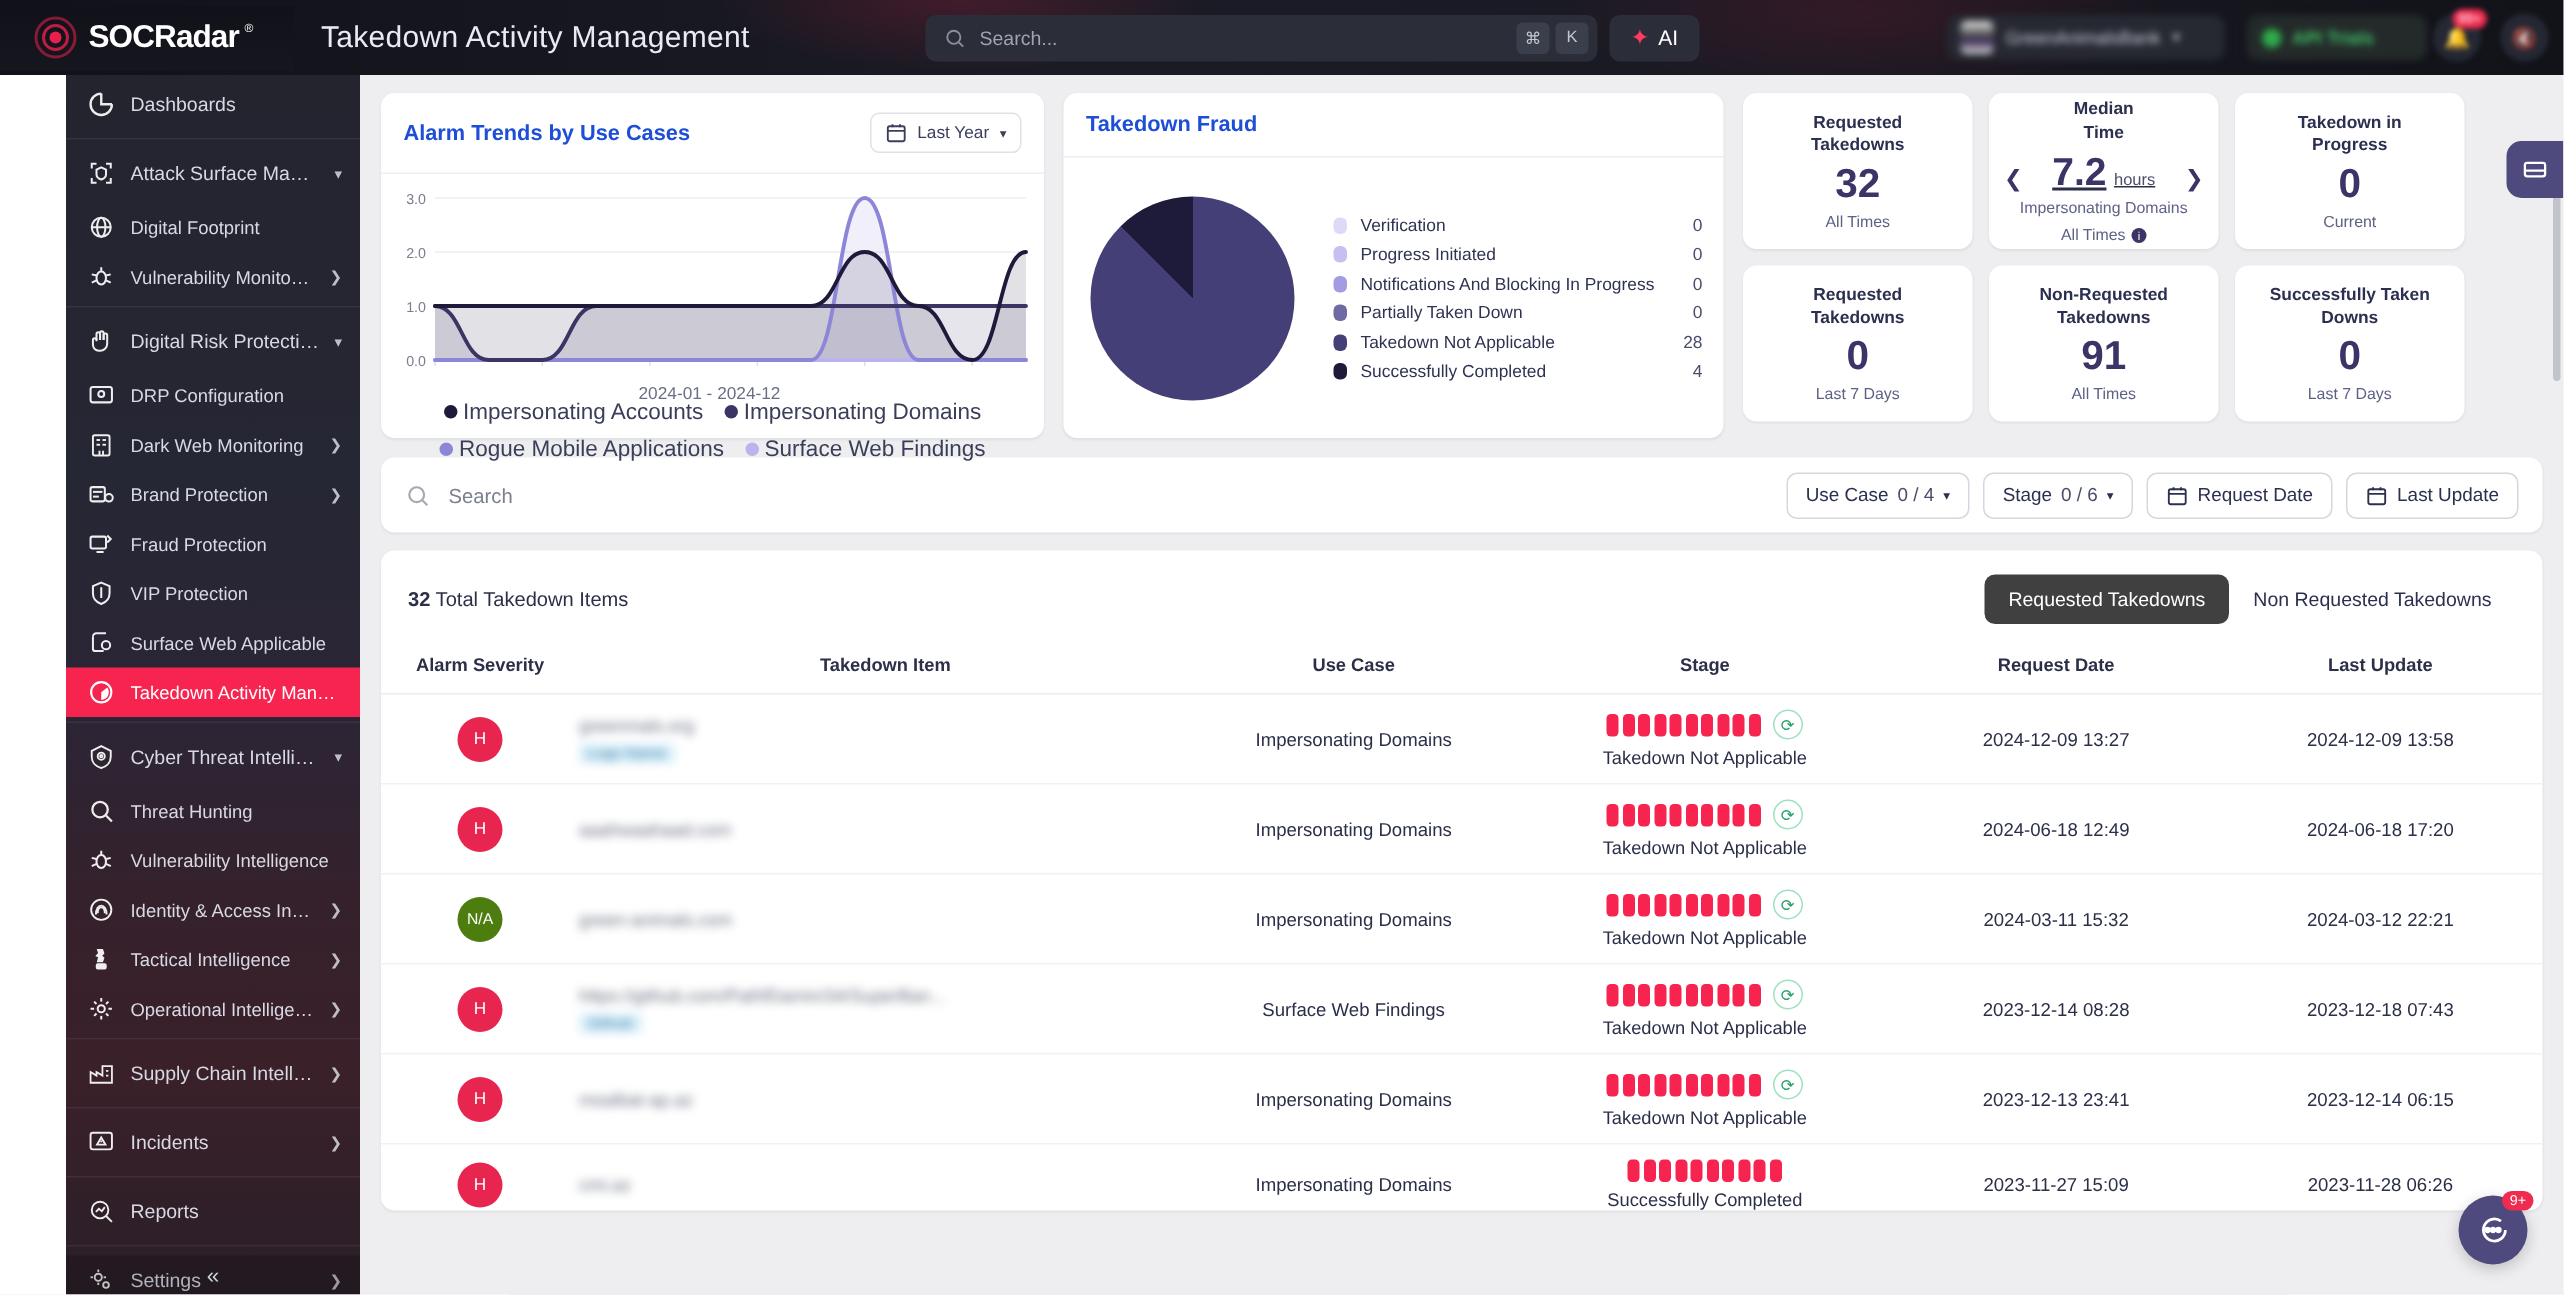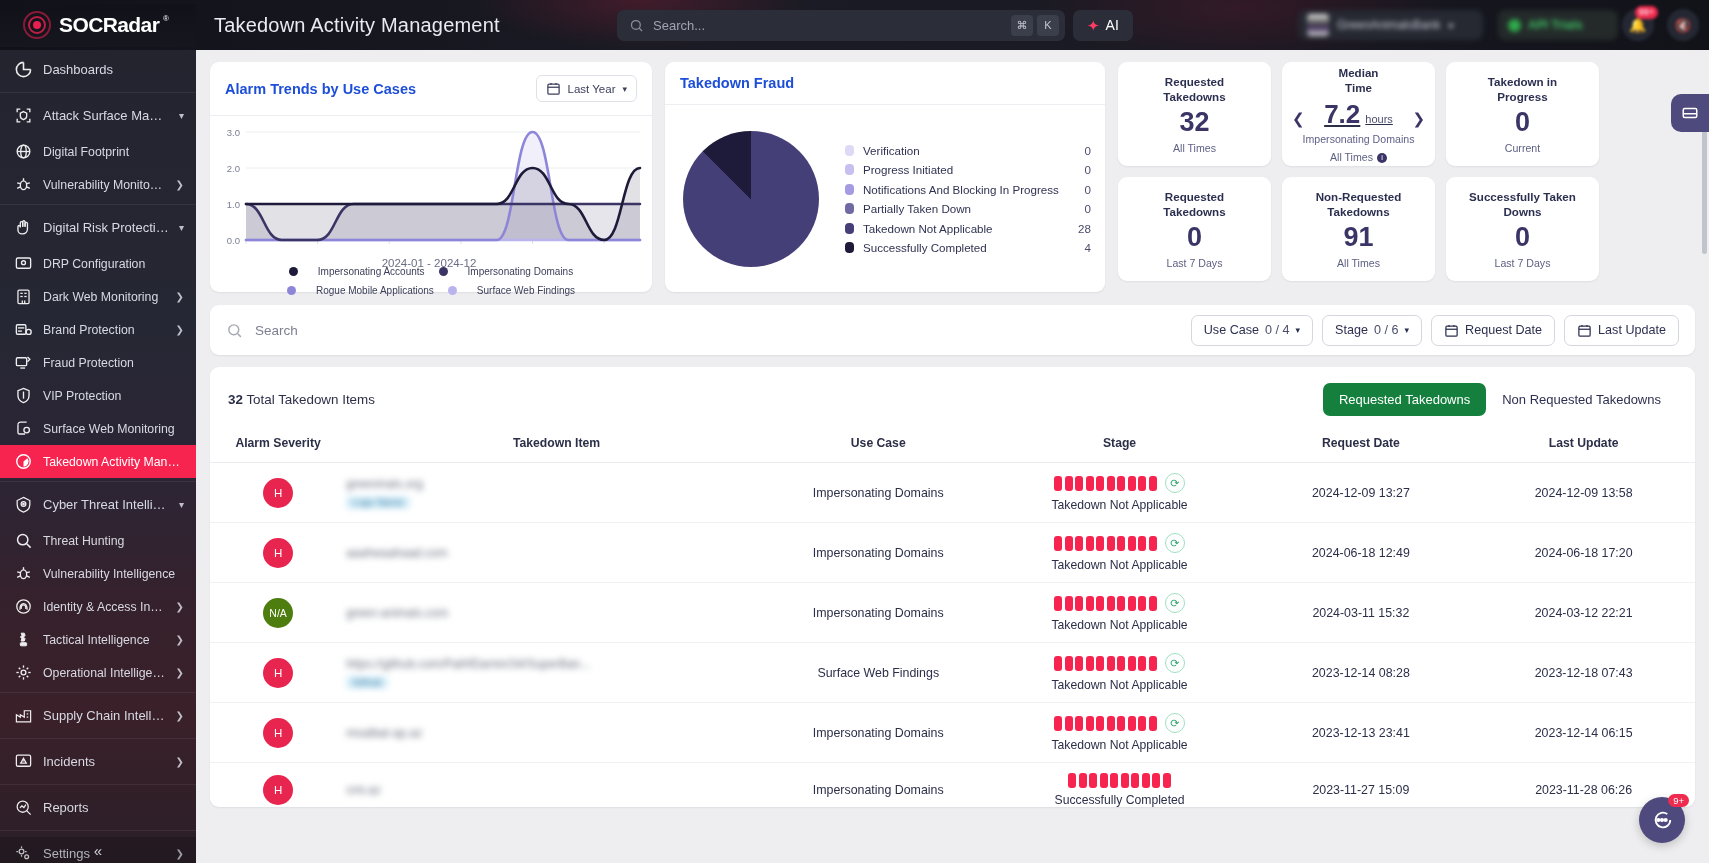--- a/index.html
+++ b/index.html
@@ -75,21 +75,21 @@
   .hdr-icon-btn {
     position:absolute; top:9px; width:32px; height:32px; border-radius:50%;
     background:#252833; display:flex; align-items:center; justify-content:center; filter: blur(1.6px);
   }
   .hdr-icon-btn.bell { left:1622px; }
   .hdr-icon-btn.mute { left:1667px; }
   .hdr-badge{position:absolute;top:-3px;right:-4px;background:#ef2b4f;color:#fff;border-radius:9px;
     font-size:9px;padding:1px 4px;line-height:1.2;}
 
   
-  .body-row { flex:1; display:flex; min-height:0; }
+  .body-row { flex:1; display:flex; min-height:0;padding-left:44px; }
 
   
   .sidebar {
     width:196px; flex:0 0 196px; height:100%;
     background: linear-gradient(180deg, #23242e 0%, #262734 34%, #2c2535 52%, #35212c 68%, #3a2029 82%, #2a1f28 100%);
     overflow:hidden; position:relative; z-index:30; padding-bottom:26px;
   }
   .side-item{
     height:33px; display:flex; align-items:center; gap:10px; padding:0 12px 0 14px;
     color:#d7d9e3; font-size:12.3px; white-space:nowrap; cursor:pointer; position:relative;
@@ -119,21 +119,21 @@
   .stagecard{ width:440px; flex:0 0 440px; height:230px; }
 
   .range-btn{
     display:flex;align-items:center;gap:7px;border:1px solid #dfe1e6;border-radius:6px;
     padding:5px 9px;font-size:11.5px;color:#3b3f5c;cursor:pointer;background:#fff;
   }
 
   
   .chart-body{ padding:8px 10px 0 6px; position:relative; height:148px;}
   .legend-row{ display:flex; flex-wrap:wrap; justify-content:center; gap:8px 14px; padding:2px 14px 0 14px;}
-  .leg{ display:flex; align-items:center; gap:20px; font-size:10px; color:#3a3e58;}
+  .leg{ display:flex; align-items:center; gap:4px; font-size:15px; color:#3a3e58;}
   .dot{width:9px;height:9px;border-radius:50%;flex:0 0 9px;}
 
   
   .stage-body{display:flex;align-items:center;padding:10px 14px 0 18px;height:178px;}
   .pie{width:136px;height:136px;flex:0 0 136px;border-radius:50%;}
   .pie-legend{flex:1;padding-left:26px;}
   .pl-row{display:flex;align-items:center;font-size:11.6px;color:#2f3352;height:19.4px;}
   .pl-row .dot{width:11px;height:11px;border-radius:4px;margin-right:9px;}
   .pl-row .pl-label{flex:1;white-space:nowrap;}
   .pl-row .pl-val{color:#4a4e6b;}
@@ -174,21 +174,21 @@
   .cal{width:15px;height:15px;flex:0 0 15px;}
 
   
   .tablecard{margin-top:12px;background:#fff;border-radius:9px;box-shadow:0 1px 2px rgba(16,24,40,.07);
     height:440px;overflow:hidden;}
   .table-top{display:flex;align-items:center;justify-content:space-between;padding:16px 18px 8px 18px;}
   .total-text{font-size:13.4px;color:#2b2f48;}
   .total-text b{font-weight:bold;}
   .toggle-group{display:flex;align-items:center;gap:0;}
   .tgl{font-size:13px;padding:9px 16px;border-radius:7px;cursor:pointer;color:#2c3050;}
-  .tgl.on{background:#15803d;color:#fff;font-weight:500;}
+  .tgl.on{background:#404040;color:#fff;font-weight:500;}
   table{width:100%;border-collapse:collapse;}
   thead th{
     font-size:12.2px;font-weight:bold;color:#2b2f48;padding:12px 6px 12px 6px;
     border-bottom:1px solid #ebecef;text-align:center;
   }
   tbody td{padding:10px 6px;border-bottom:1px solid #f0f1f3;text-align:center;font-size:12.4px;color:#2b2f48;vertical-align:middle;}
   .sev{width:30px;height:30px;border-radius:50%;display:inline-flex;align-items:center;justify-content:center;
     color:#fff;font-size:11.5px;}
   .sev.H{background:#e8254f;} .sev.NA{background:#4d7c0f;font-size:10.5px;}
   .masked{display:inline-block;filter:blur(3.1px);color:#6b7080;font-size:12px;}
@@ -390,21 +390,21 @@
           <span class="lbl">VIP Protection</span>
         </div>
         <div class="side-item">
           <span class="ico">
             <svg viewBox="0 0 24 24" fill="none" stroke="#fff" stroke-width="1.7">
               <path d="M5 7v10a2 2 0 0 0 2 2h7"></path>
               <path d="M5 7a3 3 0 0 1 3-3h8"></path>
               <circle cx="16" cy="14" r="3.5"></circle>
             </svg>
           </span>
-          <span class="lbl">Surface Web Monitoring</span>
+          <span class="lbl">Surface Web Applicable</span>
         </div>
         <div class="side-item active">
           <span class="ico">
             <svg viewBox="0 0 24 24" fill="none" stroke="#fff" stroke-width="1.8">
               <circle cx="12" cy="12" r="8.5"></circle>
               <path d="M12 12l5-4a6.5 6.5 0 0 1-5 10.5z" fill="#fff" stroke="none"></path>
             </svg>
           </span>
           <span class="lbl">Takedown Activity Management</span>
         </div>

